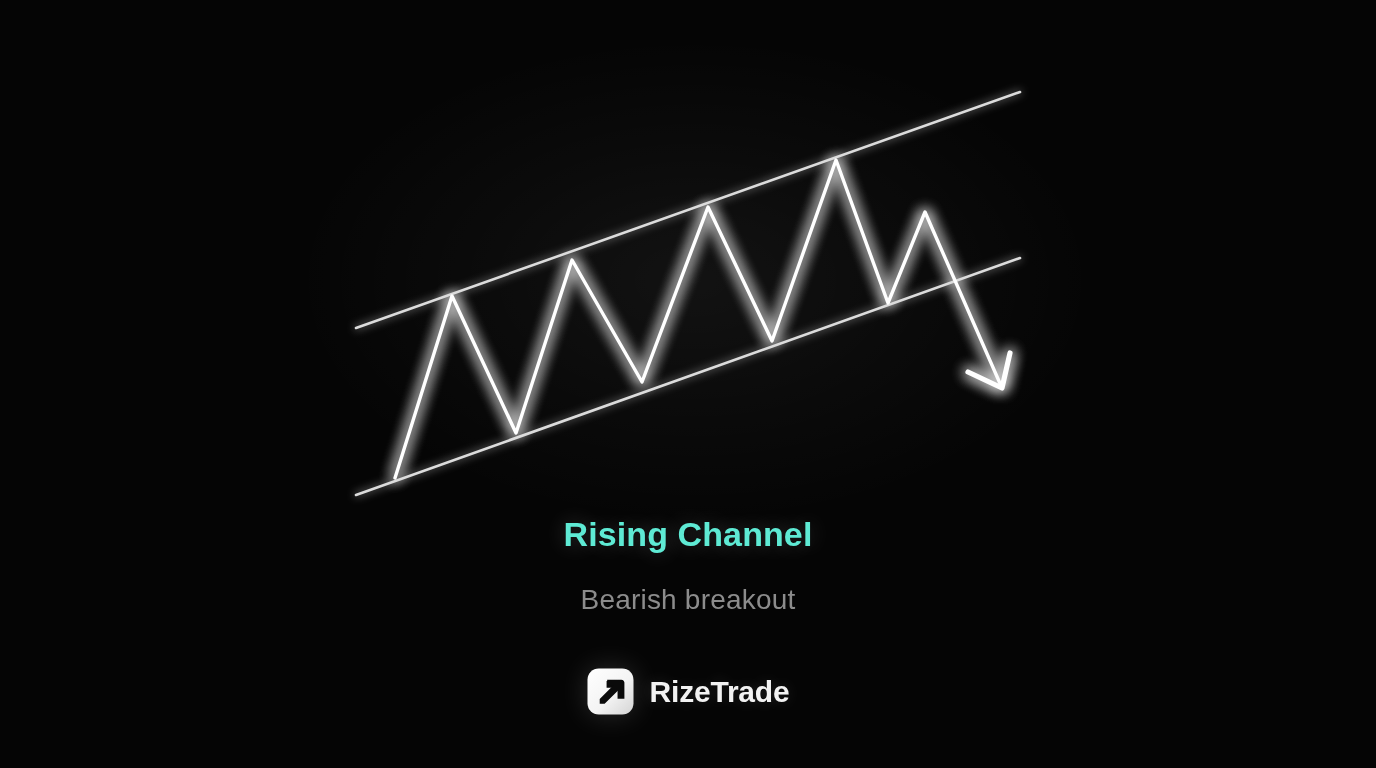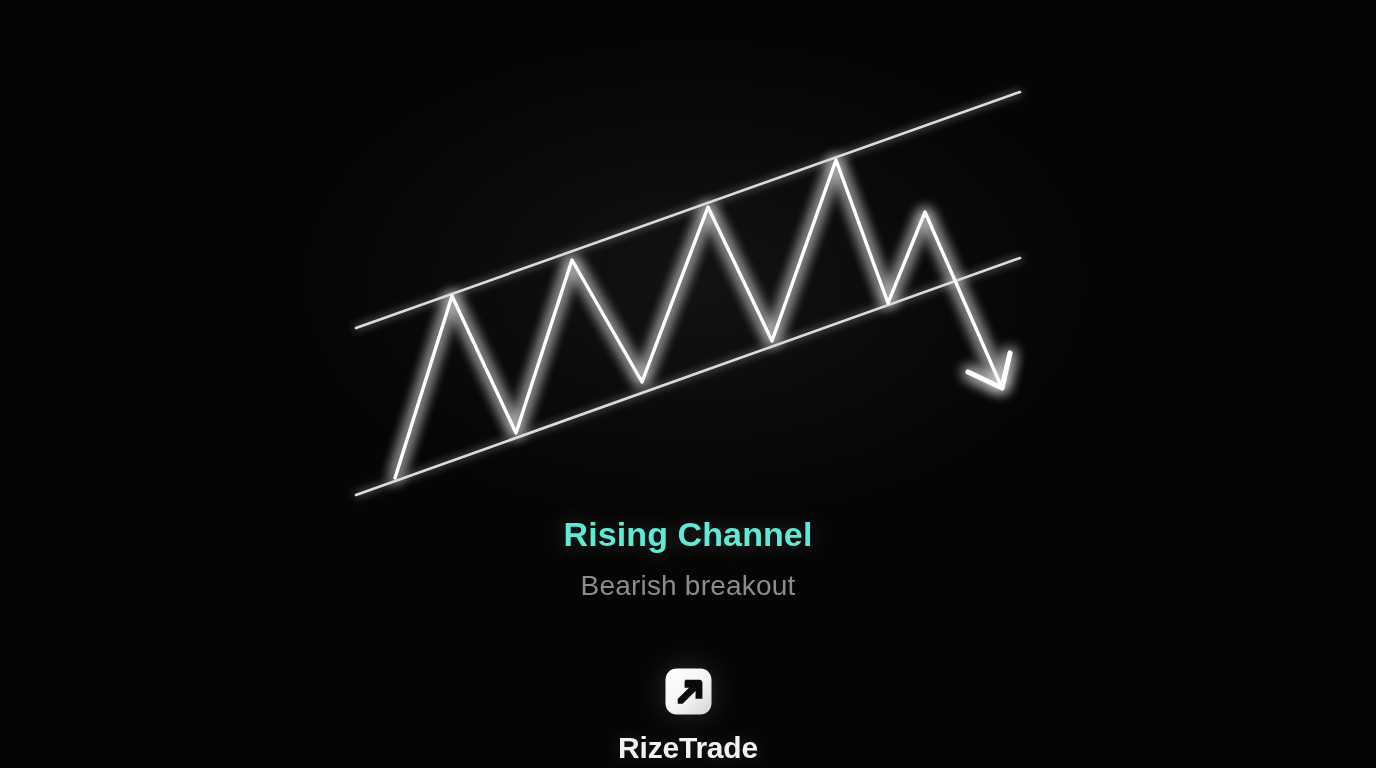--- a/index.html
+++ b/index.html
@@ -60,34 +60,33 @@
     letter-spacing: 0.1px;
     line-height: 44px;
     text-shadow: 0 0 22px rgba(255,255,255,0.22);
   }
 
   .pattern-subtitle {
     font-size: 28px;
     font-weight: normal;
     color: #8c8c8c;
     line-height: 40px;
-    margin-top: 10px;
+    margin-top: 24px;
     letter-spacing: 0.2px;
   }
 
   .brand-row {
     position: absolute;
     left: 0;
     top: 668px;
     width: 1376px;
     display: flex;
     align-items: center;
     justify-content: center;
     gap: 16px;
-    flex-direction: column;
   }
 
   .brand-mark {
     width: 47px;
     height: 47px;
     flex: 0 0 auto;
     filter: drop-shadow(0 0 14px rgba(255,255,255,0.16));
   }
 
   .brand-name {

